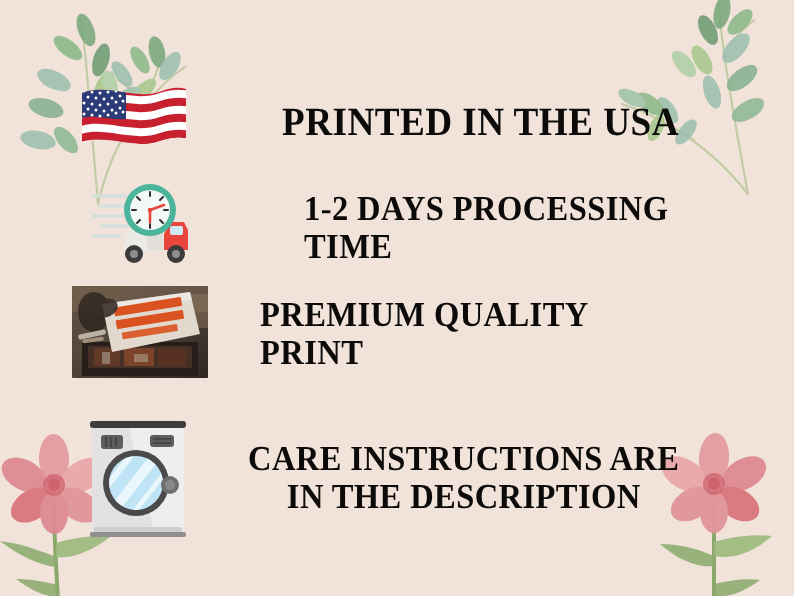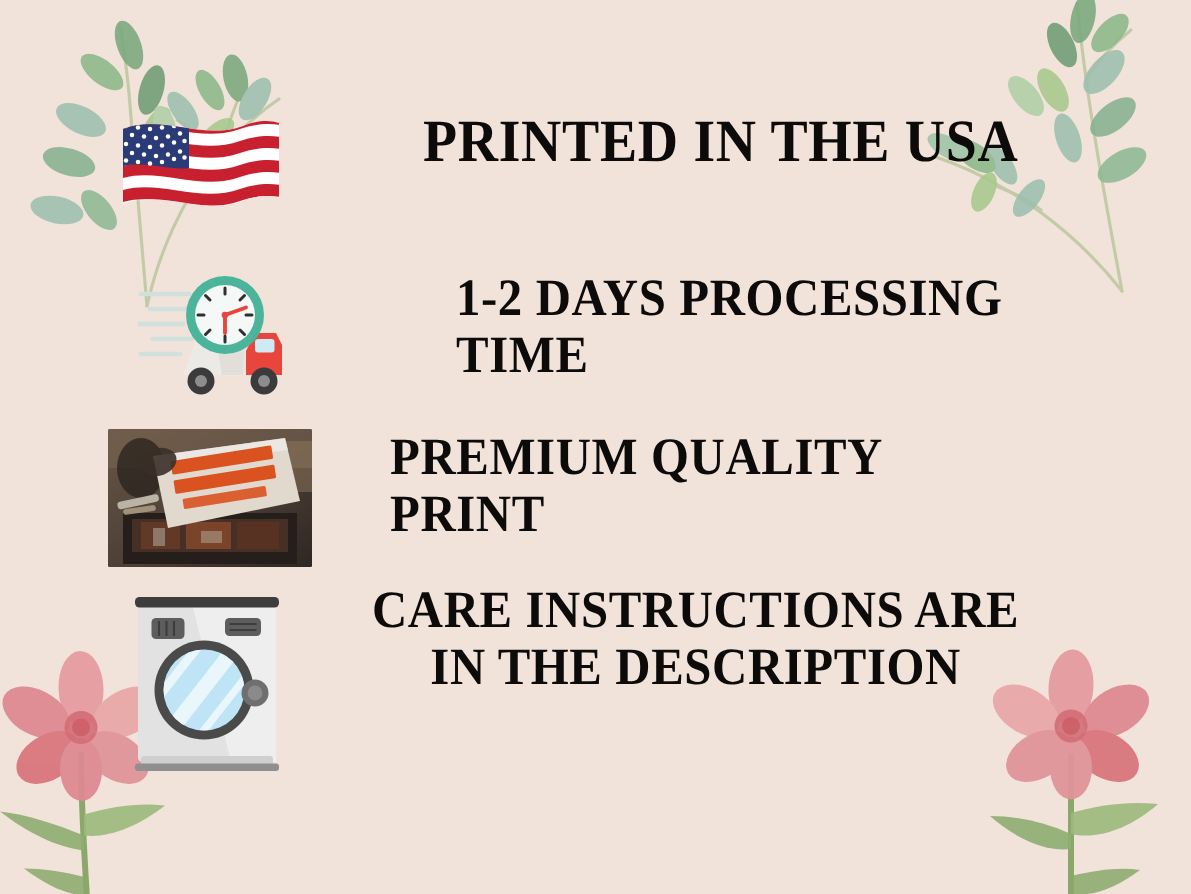--- a/index.html
+++ b/index.html
@@ -25,21 +25,21 @@
   }
   #decor-top-left  { left: -6px;  top: -10px; width: 210px; height: 215px; }
   #decor-top-right { right: -4px; top: -14px; width: 200px; height: 210px; }
   #decor-bottom-left  { left: -8px;  bottom: -6px; width: 150px; height: 185px; }
   #decor-bottom-right { right: 6px;  bottom: -8px; width: 140px; height: 190px; }
 
   
   .row {
     position: absolute;
     display: flex;
-    align-items: flex-start;
+    align-items: center;
   }
   .icon-cell {
     position: relative;
     flex: 0 0 auto;
   }
   .text-cell {
     color: #0d0b0a;
     font-family: "Liberation Serif", serif;
     font-weight: 700;
     letter-spacing: 0.012em;
@@ -55,21 +55,21 @@
   #row-usa .text-cell { margin-left: 92px; font-size: 40px; }
 
   #row-processing { left: 4px; top: 180px; width: 794px; height: 96px; gap: 44px; }
   #row-processing .icon-cell { margin-left: 88px; }
   #row-processing .text-cell { margin-left: 58px; font-size: 35px; }
 
   #row-quality { left: 0; top: 286px; width: 708px; height: 96px; }
   #row-quality .icon-cell { margin-left: 72px; }
   #row-quality .text-cell { margin-left: 52px; font-size: 35px; }
 
-  #row-care { left: 0; top: 388px; width: 786px; height: 140px; }
+  #row-care { left: 0; top: 408px; width: 786px; height: 140px; }
   #row-care .icon-cell { margin-left: 84px; }
   #row-care .text-cell { margin-left: 52px; font-size: 35px; text-align: center; }
 
   
   #care-text { display: block; }
 </style>
 </head>
 <body style="background: rgb(241, 227, 218);">
 
 <div id="canvas">

